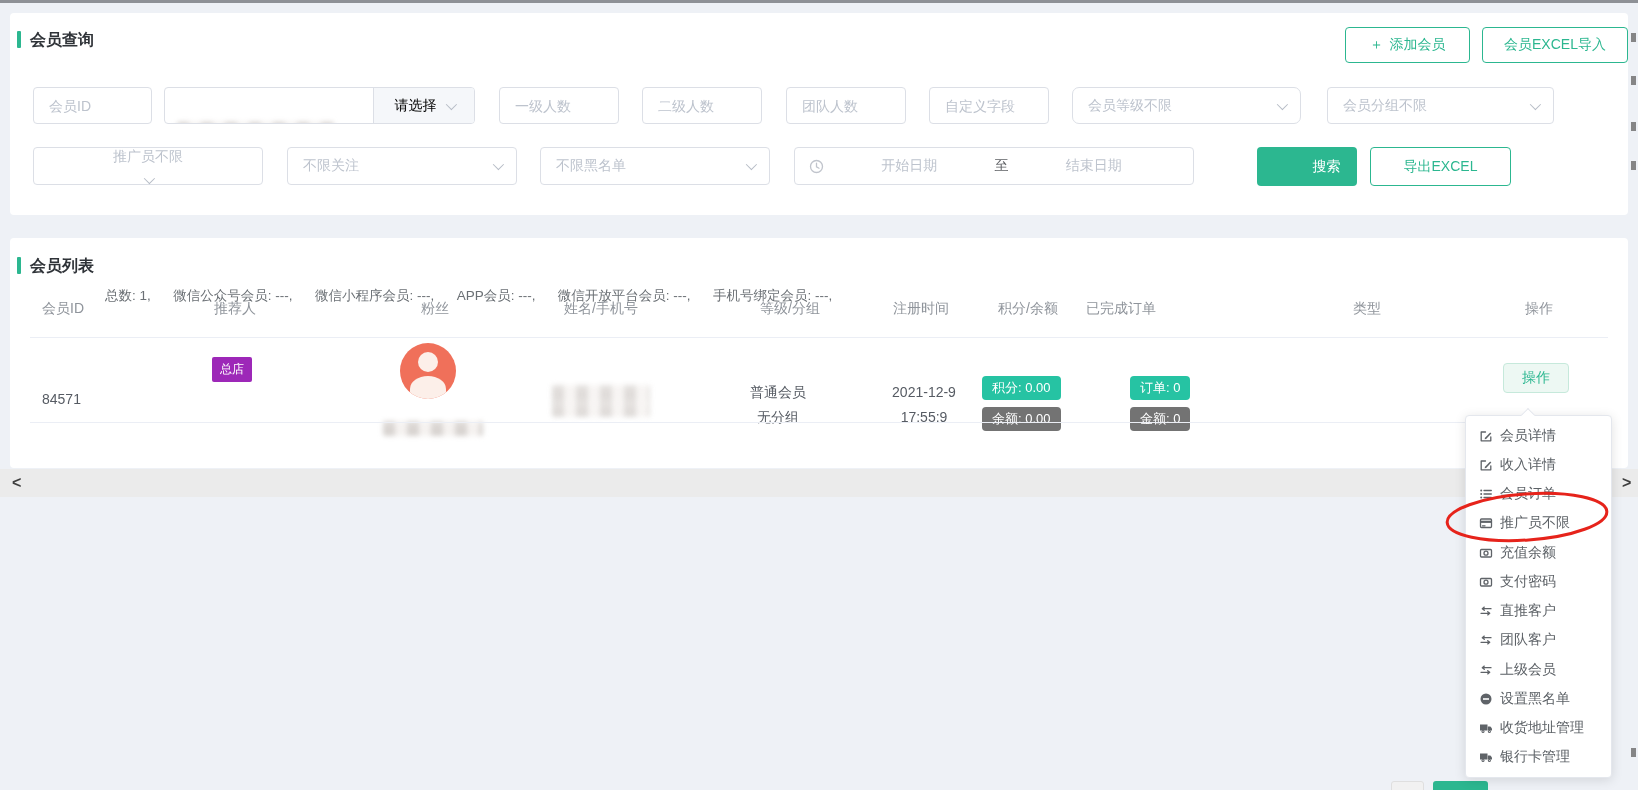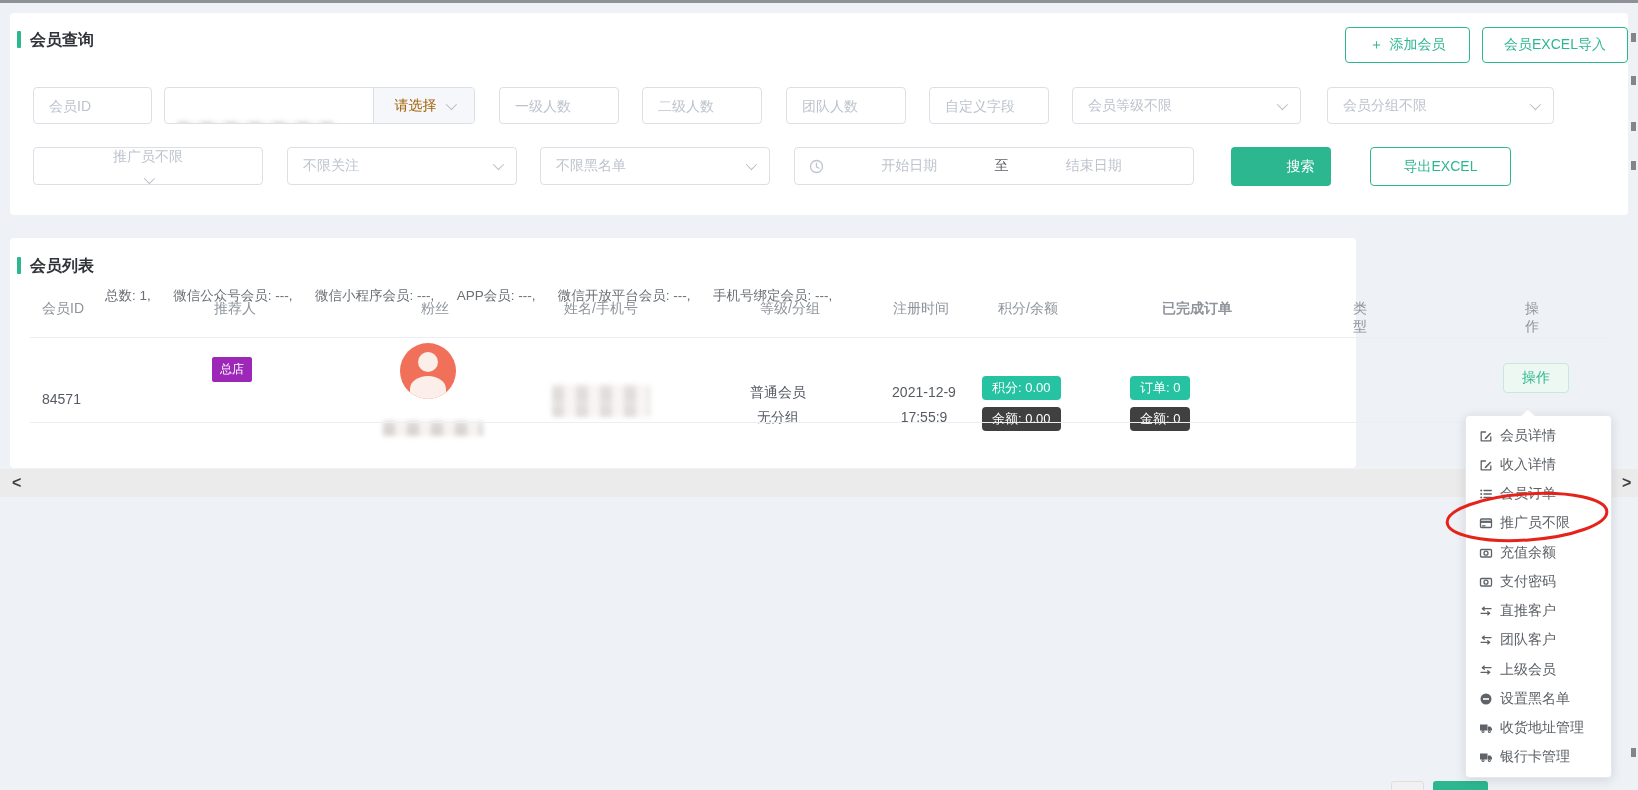--- a/index.html
+++ b/index.html
@@ -40,21 +40,21 @@
   .caret {
     width:8px; height:8px; border-right:1.5px solid #b6bcc6; border-bottom:1.5px solid #b6bcc6;
     transform:rotate(45deg) translateY(-2px); flex:0 0 auto;
   }
   .combo { position:absolute; height:37px; border:1px solid #dcdfe6; border-radius:4px; background:#fff; display:flex; overflow:hidden; }
   .combo-input { position:relative; flex:1 1 auto; }
   .combo-append {
     flex:0 0 101px; background:#f5f7fa; border-left:1px solid #dcdfe6;
     display:flex; align-items:center; justify-content:center; gap:9px; cursor:pointer;
   }
-  .combo-append .ph { color:#a16207; }
+  .combo-append .ph { color:#000000; }
 
   .daterange {
     position:absolute; height:38px; border:1px solid #dcdfe6; border-radius:4px; background:#fff;
     display:flex; align-items:center; padding:0 14px;
   }
   .daterange .dr-part { flex:1 1 0; text-align:center; }
   .dr-sep { color:#606266; font-size:14px; flex:0 0 auto; }
 
   .mosaic {
     background-image:
@@ -64,21 +64,21 @@
   }
 
   .stats-seg { margin-right:18px; font-size:13.5px; color:#6b7075; }
   .th { position:absolute; font-size:14px; color:#8f949b; }
   .hr { position:absolute; height:1px; background:#ebeef5; left:20px; width:1578px; }
 
   .badge {
     display:inline-block; padding:3px 10px; border-radius:4px; color:#fff; font-size:13px; white-space:nowrap;
   }
   .badge-green  { background:#26c3a3; }
-  .badge-orange { background:#404040; }
+  .badge-orange { background:#737373; }
   .badge-purple { position:absolute; background:#9d28b8; color:#fff; font-size:12px; padding:4px 8px; border-radius:2px; }
 
   .avatar { position:absolute; width:56px; height:56px; border-radius:50%; background:#f0705a; overflow:hidden; }
   .avatar .head { position:absolute; left:18px; top:9px; width:20px; height:20px; border-radius:50%; background:#fcefe9; }
   .avatar .body { position:absolute; left:10px; top:33px; width:36px; height:26px; border-radius:50% 50% 0 0; background:#fcefe9; }
 
   .action-btn {
     position:absolute; width:66px; height:30px; background:#edf8f3; border:1px solid #c6e9db;
     border-radius:4px; color:#2cb790; font-size:14px; cursor:pointer;
   }
@@ -138,21 +138,21 @@
         <span class="ph">请选择</span>
         <span class="caret"></span>
       </div>
     </div>
 
     <input class="f-input" style="left: 489px; top: 74px; width: 120px;" readonly="" placeholder="一级人数">
     <input class="f-input" style="left: 632px; top: 74px; width: 120px;" readonly="" placeholder="二级人数">
     <input class="f-input" style="left: 776px; top: 74px; width: 120px;" readonly="" placeholder="团队人数">
     <input class="f-input" style="left: 919px; top: 74px; width: 120px;" readonly="" placeholder="自定义字段">
 
-    <div class="f-select" style="left:1062px;top:74px;width:229px;">
+    <div class="f-select" style="left:1062px;top:74px;width:229px;border-radius:7px;">
       <span class="ph">会员等级不限</span>
       <span class="caret"></span>
     </div>
     <div class="f-select" style="left:1317px;top:74px;width:227px;">
       <span class="ph">会员分组不限</span>
       <span class="caret"></span>
     </div>
 
     <div class="f-select" style="left:23px;top:134px;width:230px;height:38px;flex-direction:column;">
       <span class="ph">推广员不限</span>
@@ -170,49 +170,49 @@
     <div class="daterange" style="left:784px;top:134px;width:400px;">
       <svg width="15" height="15" viewBox="0 0 15 15" style="flex:0 0 auto;">
         <circle cx="7.5" cy="7.5" r="6" fill="none" stroke="#c0c4cc" stroke-width="1.3"></circle>
         <path d="M7.5 4.2 V7.8 L10 9.2" fill="none" stroke="#c0c4cc" stroke-width="1.3" stroke-linecap="round"></path>
       </svg>
       <span class="dr-part ph">开始日期</span>
       <span class="dr-sep">至</span>
       <span class="dr-part ph">结束日期</span>
     </div>
 
-    <button class="btn-solid" style="left:1221px;top:134px;width:100px;height:39px;padding-left:39px;">
+    <button class="btn-solid" style="left:1247px;top:134px;width:100px;height:39px;padding-left:39px;">
       <span>搜索</span>
     </button>
     <button class="btn-outline" style="left:1360px;top:134px;width:141px;height:39px;">
       <span>导出EXCEL</span>
     </button>
   </div>
 
-  <div class="card" style="left:10px;top:238px;width:1346px;height:230px;">
+  <div class="card" style="left:10px;top:238px;width:1618px;height:230px;">
     <div class="sec-bar" style="left:7px;top:19px;"></div>
     <div class="sec-title" style="left:20px;top:18px;">会员列表</div>
 
     <div class="abs" style="left:95px;top:20px;white-space:nowrap;">
       <span class="stats-seg">总数: 1,</span>
       <span class="stats-seg">微信公众号会员: ---,</span>
       <span class="stats-seg">微信小程序会员: ---,</span>
       <span class="stats-seg">APP会员: ---,</span>
       <span class="stats-seg">微信开放平台会员: ---,</span>
       <span class="stats-seg">手机号绑定会员: ---,</span>
     </div>
 
     <div class="th" style="left:32px;top:62px;">会员ID</div>
     <div class="th" style="left:204px;top:62px;">推荐人</div>
     <div class="th" style="left:411px;top:62px;">粉丝</div>
     <div class="th" style="left:554px;top:62px;">姓名/手机号</div>
     <div class="th" style="left:750px;top:62px;">等级/分组</div>
     <div class="th" style="left:883px;top:62px;">注册时间</div>
     <div class="th" style="left:988px;top:62px;">积分/余额</div>
-    <div class="th" style="left:1152px;top:62px;font-weight:bold;">已完成订单</div>
+    <div class="th" style="left:1076px;top:62px;">已完成订单</div>
     <div class="th" style="left:1343px;top:62px;">类型</div>
     <div class="th" style="left:1515px;top:62px;">操作</div>
     <div class="hr" style="top:99px;"></div>
 
     <div>
       <div class="abs" style="left:32px;top:125px;font-size:14px;">84571</div>
 
       <div class="badge-purple" style="left:202px;top:119px;">总店</div>
 
       <div class="avatar" style="left:390px;top:105px;">

